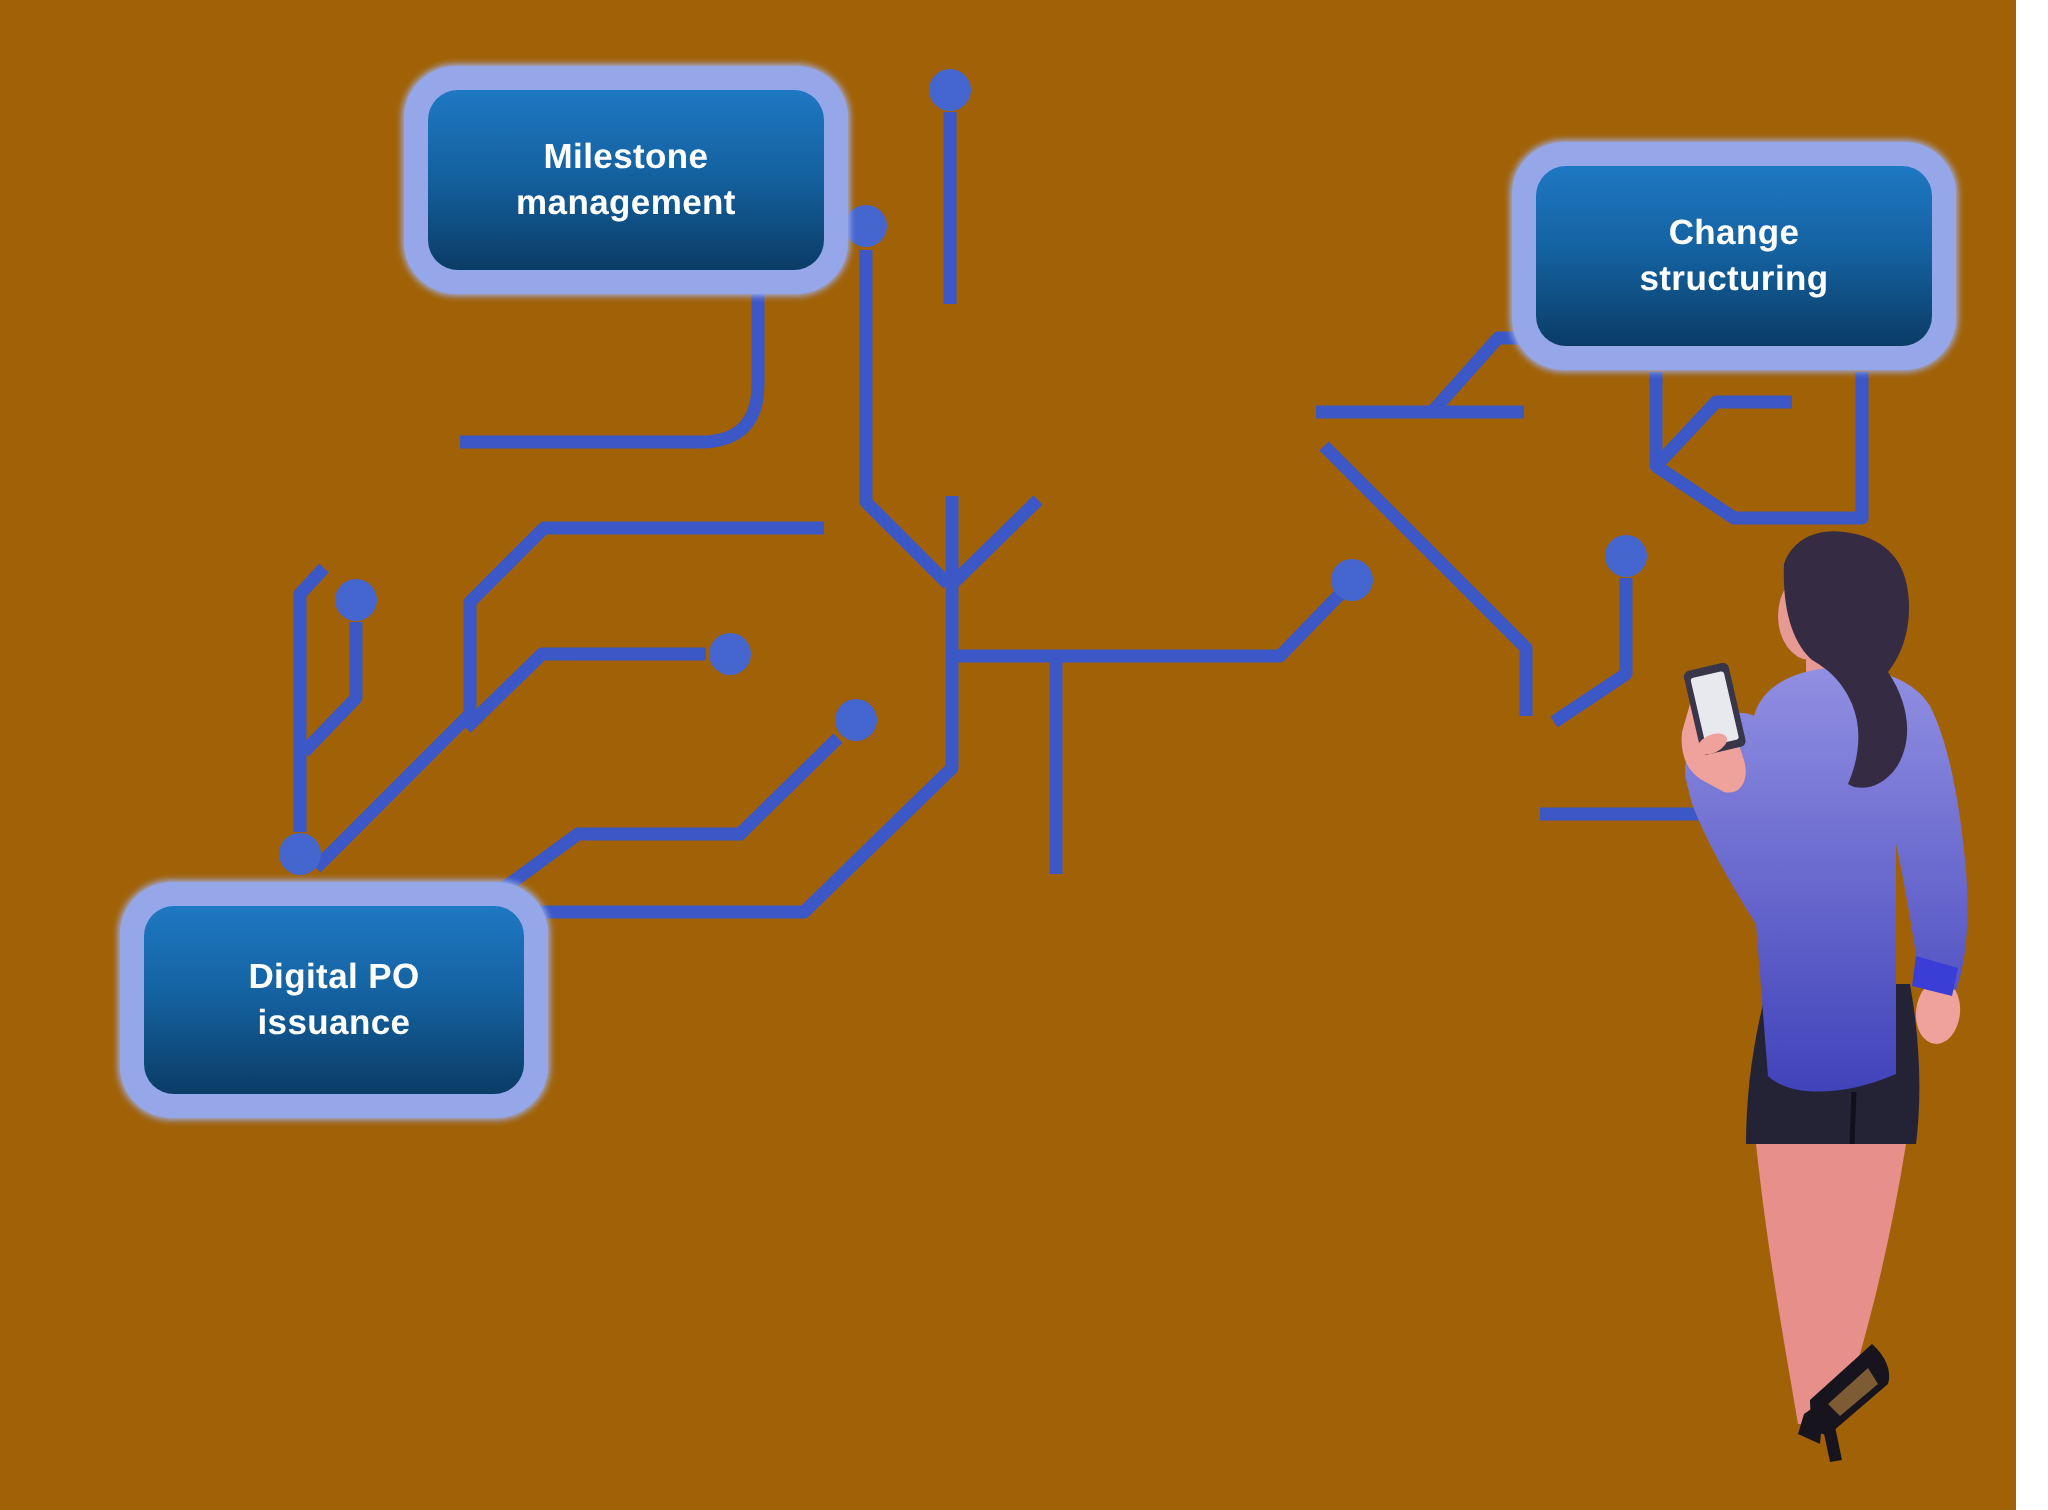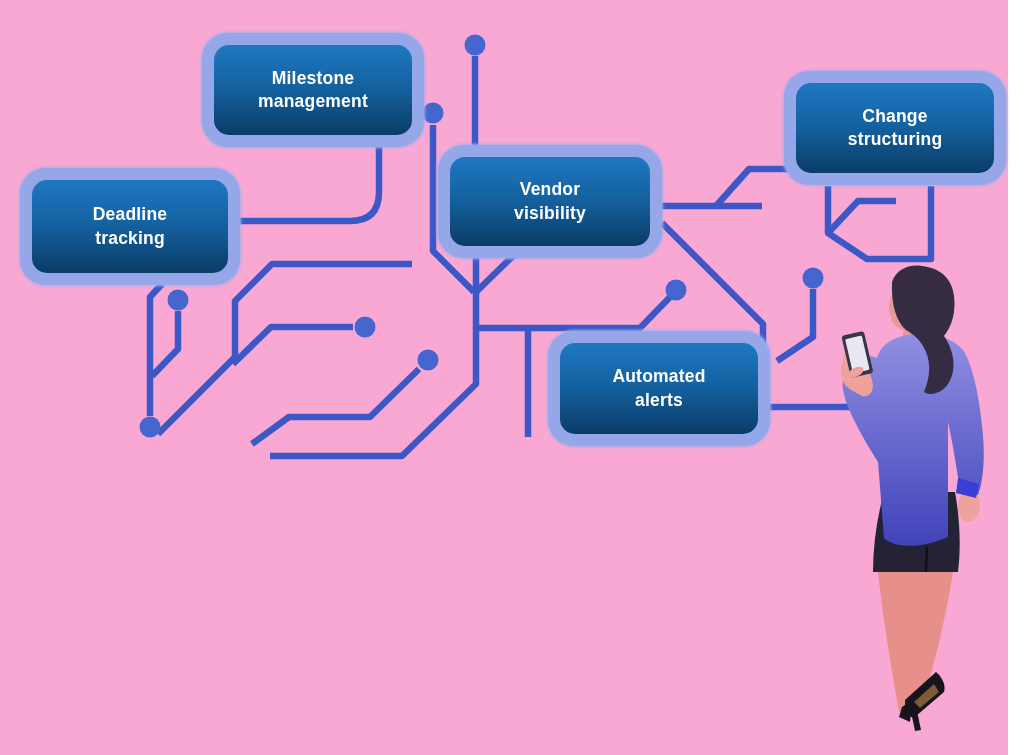--- a/index.html
+++ b/index.html
@@ -1,31 +1,31 @@
 <!DOCTYPE html>
 <html><head>
 <meta charset="utf-8">
 <style>
   html,body{margin:0;padding:0;background:#ffffff;}
   body{width:1024px;height:755px;overflow:hidden;font-family:"Liberation Sans",sans-serif;}
-  .stage{position:relative;width:1008px;height:755px;background:#f9a8d4;}
+  .stage{position:relative;width:1008px;height:755px;background:#a16207;}
 
   
   .traces{position:absolute;left:0;top:0;z-index:1;}
 
   
   .node{position:absolute;background:#95a7e8;border-radius:26px;box-shadow:0 0 3px 1px #9fb0ec;z-index:2;}
   .node-inner{position:absolute;inset:12px;border-radius:15px;
     background:linear-gradient(180deg,#1e78c2 0%,#14619f 48%,#0a3c66 100%);
     display:flex;flex-direction:column;justify-content:center;align-items:center;
     color:#ffffff;font-size:17.5px;font-weight:600;line-height:1.32;letter-spacing:.2px;text-align:center;}
   .n-milestone{left:202px;top:33px;width:222px;height:114px;}
   .n-deadline{left:20px;top:168px;width:220px;height:117px;}
   .n-vendor{left:438px;top:145px;width:224px;height:113px;}
-  .n-change{left:784px;top:71px;width:222px;height:114px;}
+  .n-change{left:756px;top:71px;width:222px;height:114px;}
   .n-automated{left:548px;top:331px;width:222px;height:115px;}
   .n-digital{left:60px;top:441px;width:214px;height:118px;}
 
   
   .po-card{position:absolute;left:390px;top:489px;width:302px;height:216px;
     background:#8fa2e8;border-radius:18px;box-shadow:0 0 3px 1px #9fb0ec;z-index:2;}
   .po-screen{position:absolute;left:11px;top:10px;right:11px;bottom:13px;border-radius:10px;
     background:linear-gradient(155deg,#3083d3 0%,#15589b 55%,#0a3a63 100%);}
   .po-frame{position:absolute;left:20px;top:19px;right:20px;bottom:18px;
     border:2.5px solid #ffffff;border-radius:6px;}
@@ -71,42 +71,30 @@
       <circle cx="428" cy="360" r="10.5"></circle>
     </g>
   </svg>
 
   <div class="node n-milestone">
     <div class="node-inner">
       <span>Milestone</span>
       <span>management</span>
     </div>
   </div>
-  <div class="node n-deadline">
-    <div class="node-inner">
-      <span>Deadline</span>
-      <span>tracking</span>
-    </div>
-  </div>
-  <div class="node n-vendor">
-    <div class="node-inner">
-      <span>Vendor</span>
-      <span>visibility</span>
-    </div>
-  </div>
   <div class="node n-change">
     <div class="node-inner">
       <span>Change</span>
       <span>structuring</span>
     </div>
   </div>
-  <div class="node n-automated">
+  <div class="node n-digital">
     <div class="node-inner">
-      <span>Automated</span>
-      <span>alerts</span>
+      <span>Digital PO</span>
+      <span>issuance</span>
     </div>
   </div>
 
 
   <svg style="position:absolute;left:820px;top:255px;z-index:4;" width="190" height="490" viewBox="820 255 190 490">
     <defs>
       <linearGradient id="gBlouse" x1="0" y1="334" x2="0" y2="545" gradientUnits="userSpaceOnUse">
         <stop offset="0" stop-color="#918fe2"></stop>
           <stop offset="1" stop-color="#4143ba"></stop>
       </linearGradient>

